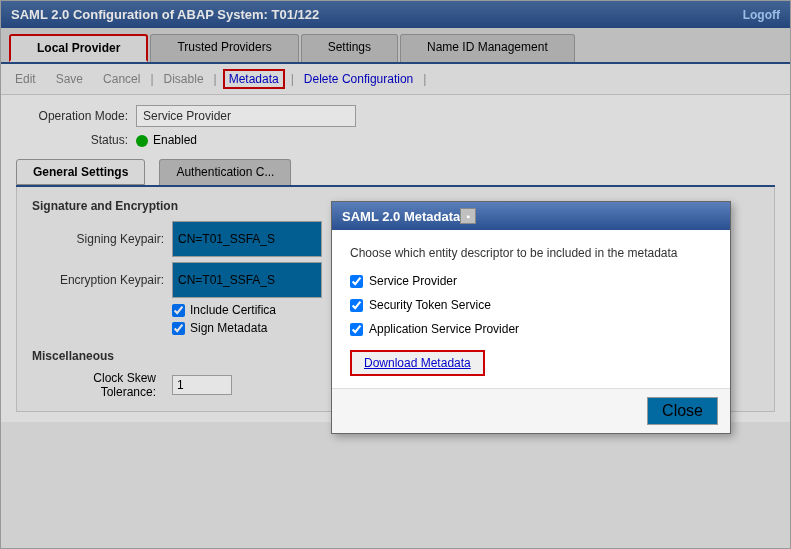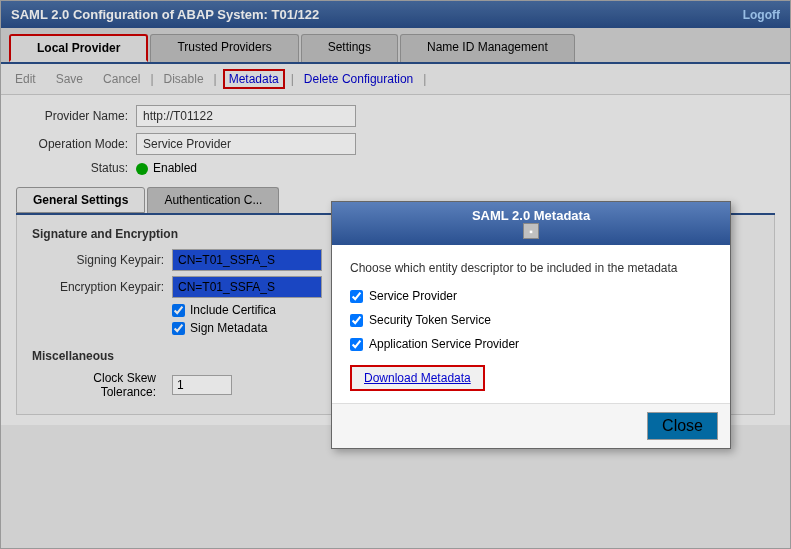--- a/index.html
+++ b/index.html
@@ -136,21 +136,21 @@
       background: #00aa00;
       border-radius: 50%;
       margin-right: 5px;
       display: inline-block;
     }
 
     .inner-tabs-row {
       display: flex;
       margin-top: 12px;
       border-bottom: 2px solid #2a4f8a;
-      gap: 2px;
+      gap: 14px;
     }
 
     .inner-tab {
       padding: 5px 16px;
       background: #c0c0c0;
       border: 1px solid #999;
       border-bottom: none;
       cursor: pointer;
       font-size: 12px;
       border-radius: 3px 3px 0 0;
@@ -187,23 +187,23 @@
     .inner-field-label {
       width: 130px;
       text-align: right;
       padding-right: 8px;
       font-size: 12px;
       color: #333;
     }
 
     .inner-field-input {
       border: 1px solid #aaa;
-      padding: 10px 5px;
-      font-size: 12px;
-      background: #1d4ed8;
+      padding: 17px 5px;
+      font-size: 12px;
+      background: #0369a1;
       width: 150px;
       height: 20px;
     }
 
     .checkbox-row {
       display: flex;
       align-items: center;
       margin-left: 140px;
       margin-bottom: 4px;
       font-size: 12px;
@@ -261,21 +261,20 @@
 
     .modal-title-bar {
       background: linear-gradient(to bottom, #5a7fba, #2a5090);
       color: white;
       padding: 6px 10px;
       font-size: 13px;
       font-weight: bold;
       display: flex;
       justify-content: flex-start;
       align-items: center;
-      flex-direction: column;
     }
 
     .modal-close-btn {
       background: #c0c0c0;
       border: 1px solid #888;
       width: 16px;
       height: 16px;
       cursor: pointer;
       display: flex;
       align-items: center;
@@ -366,24 +365,20 @@
     <span class="toolbar-item disabled">Disable</span>
     <span class="toolbar-separator"> | </span>
     <span class="toolbar-item highlighted">Metadata</span>
     <span class="toolbar-separator"> | </span>
     <span class="toolbar-item">Delete Configuration</span>
     <span class="toolbar-separator"> | </span>
   </div>
 
   <div class="content-area">
 
-    <div class="field-row">
-      <span class="field-label">Provider Name:</span>
-      <input class="field-input" type="text" value="http://T01122" readonly="" style="">
-    </div>
 
     <div class="field-row">
       <span class="field-label">Operation Mode:</span>
       <input class="field-input" type="text" value="Service Provider" readonly="" style="">
     </div>
 
     <div class="field-row status-row">
       <span class="field-label">Status:</span>
       <span class="status-dot"></span>
       <span>Enabled</span>

